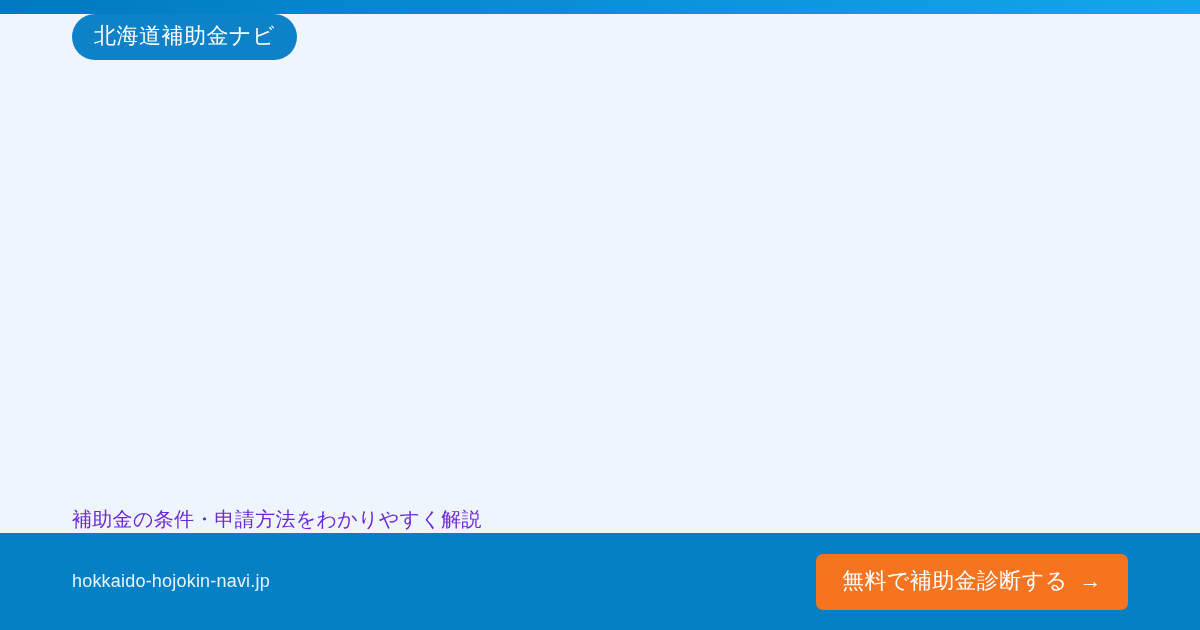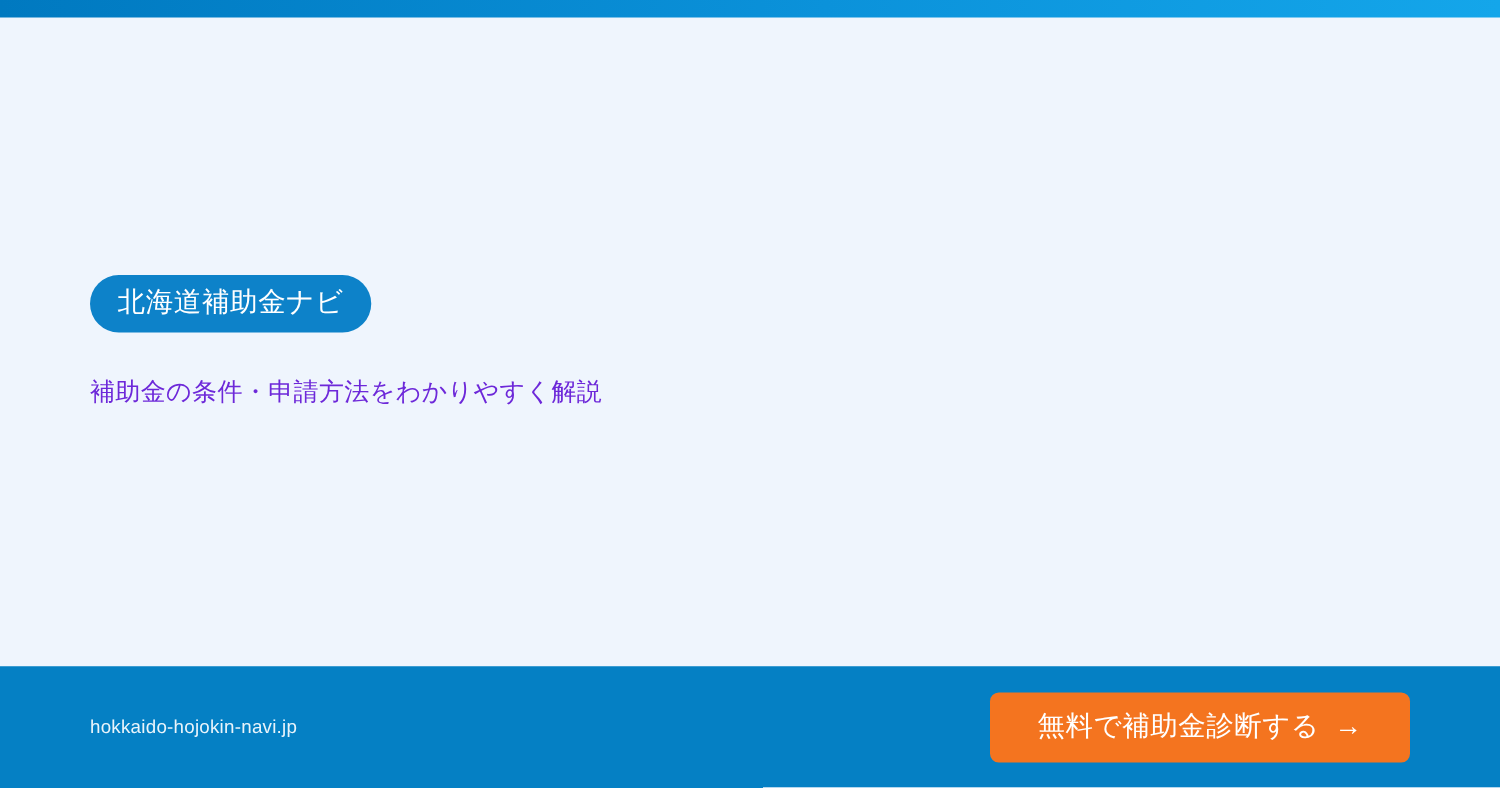--- a/index.html
+++ b/index.html
@@ -38,21 +38,21 @@
   
   .content {
     position: absolute;
     top: 14px;
     left: 0;
     width: 1200px;
     height: 519px;
     padding: 0 72px;
     display: flex;
     flex-direction: column;
-    justify-content: center;
+    justify-content: space-between;
   }
 
   .badge {
     align-self: flex-start;
     background: #0d82c9;
     color: #ffffff;
     font-size: 22px;
     line-height: 1;
     letter-spacing: 0.5px;
     padding: 11px 22px 13px;
@@ -88,32 +88,32 @@
     height: 97px;
     background: #0580c4;
     display: flex;
     align-items: center;
     justify-content: space-between;
     padding: 0 72px;
   }
 
   .site-url {
     color: #eaf4fb;
-    font-size: 15px;
+    font-size: 18px;
     letter-spacing: 0.2px;
     white-space: nowrap;
   }
 
   .cta-button {
     background: #f4741f;
     color: #ffffff;
     font-size: 22px;
     line-height: 1;
     letter-spacing: 0.4px;
-    padding: 16px 38px 18px;
+    padding: 16px 26px 18px;
     border: none;
     border-radius: 7px;
     display: inline-flex;
     align-items: center;
     gap: 12px;
     white-space: nowrap;
     cursor: pointer;
     font-family: inherit;
   }
 

